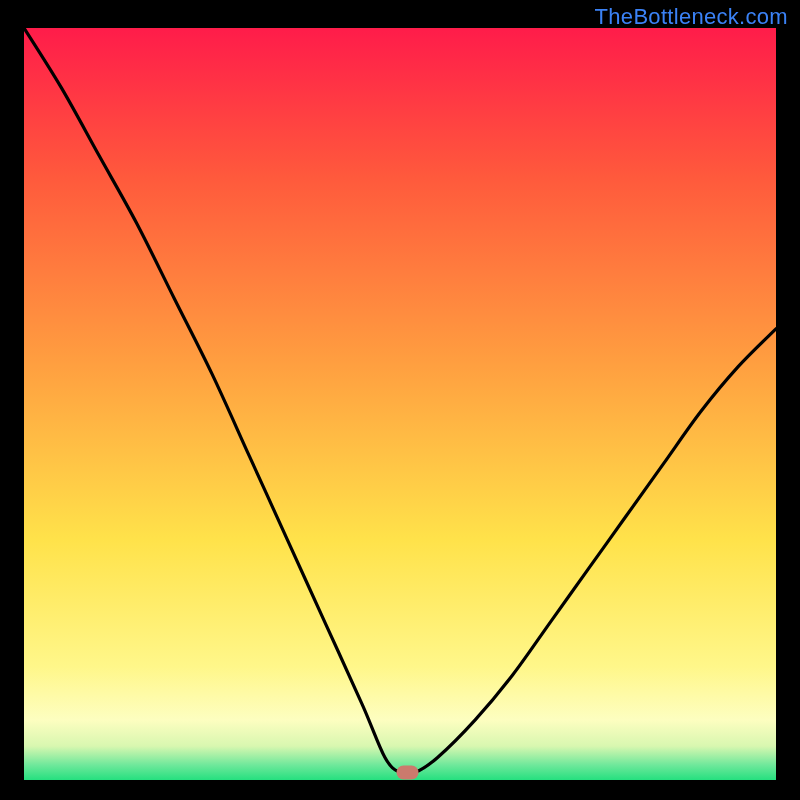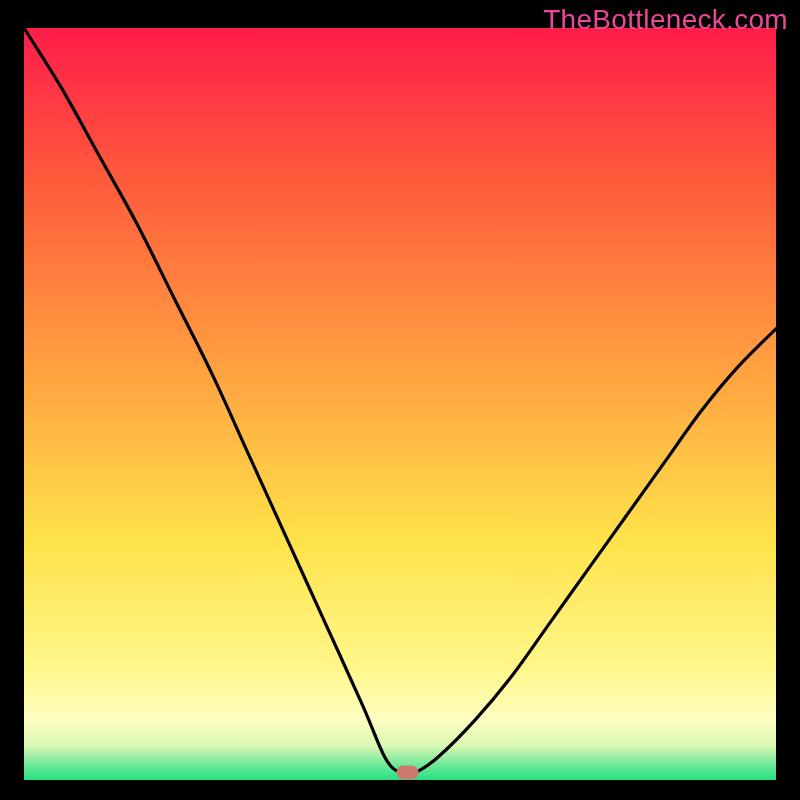--- a/index.html
+++ b/index.html
@@ -9,22 +9,22 @@
     height: 800px;
     background: #000;
     font-family: Arial, Helvetica, sans-serif;
     position: relative;
     overflow: hidden;
   }
   .watermark {
     position: absolute;
     top: 4px;
     right: 12px;
-    color: #ec4899;
-    font-size: 28px;
+    color: #3b82f6;
+    font-size: 22px;
     font-weight: 500;
     z-index: 10;
     letter-spacing: 0.3px;
   }
   .plot {
     position: absolute;
     left: 24px;
     top: 28px;
     width: 752px;
     height: 752px;

